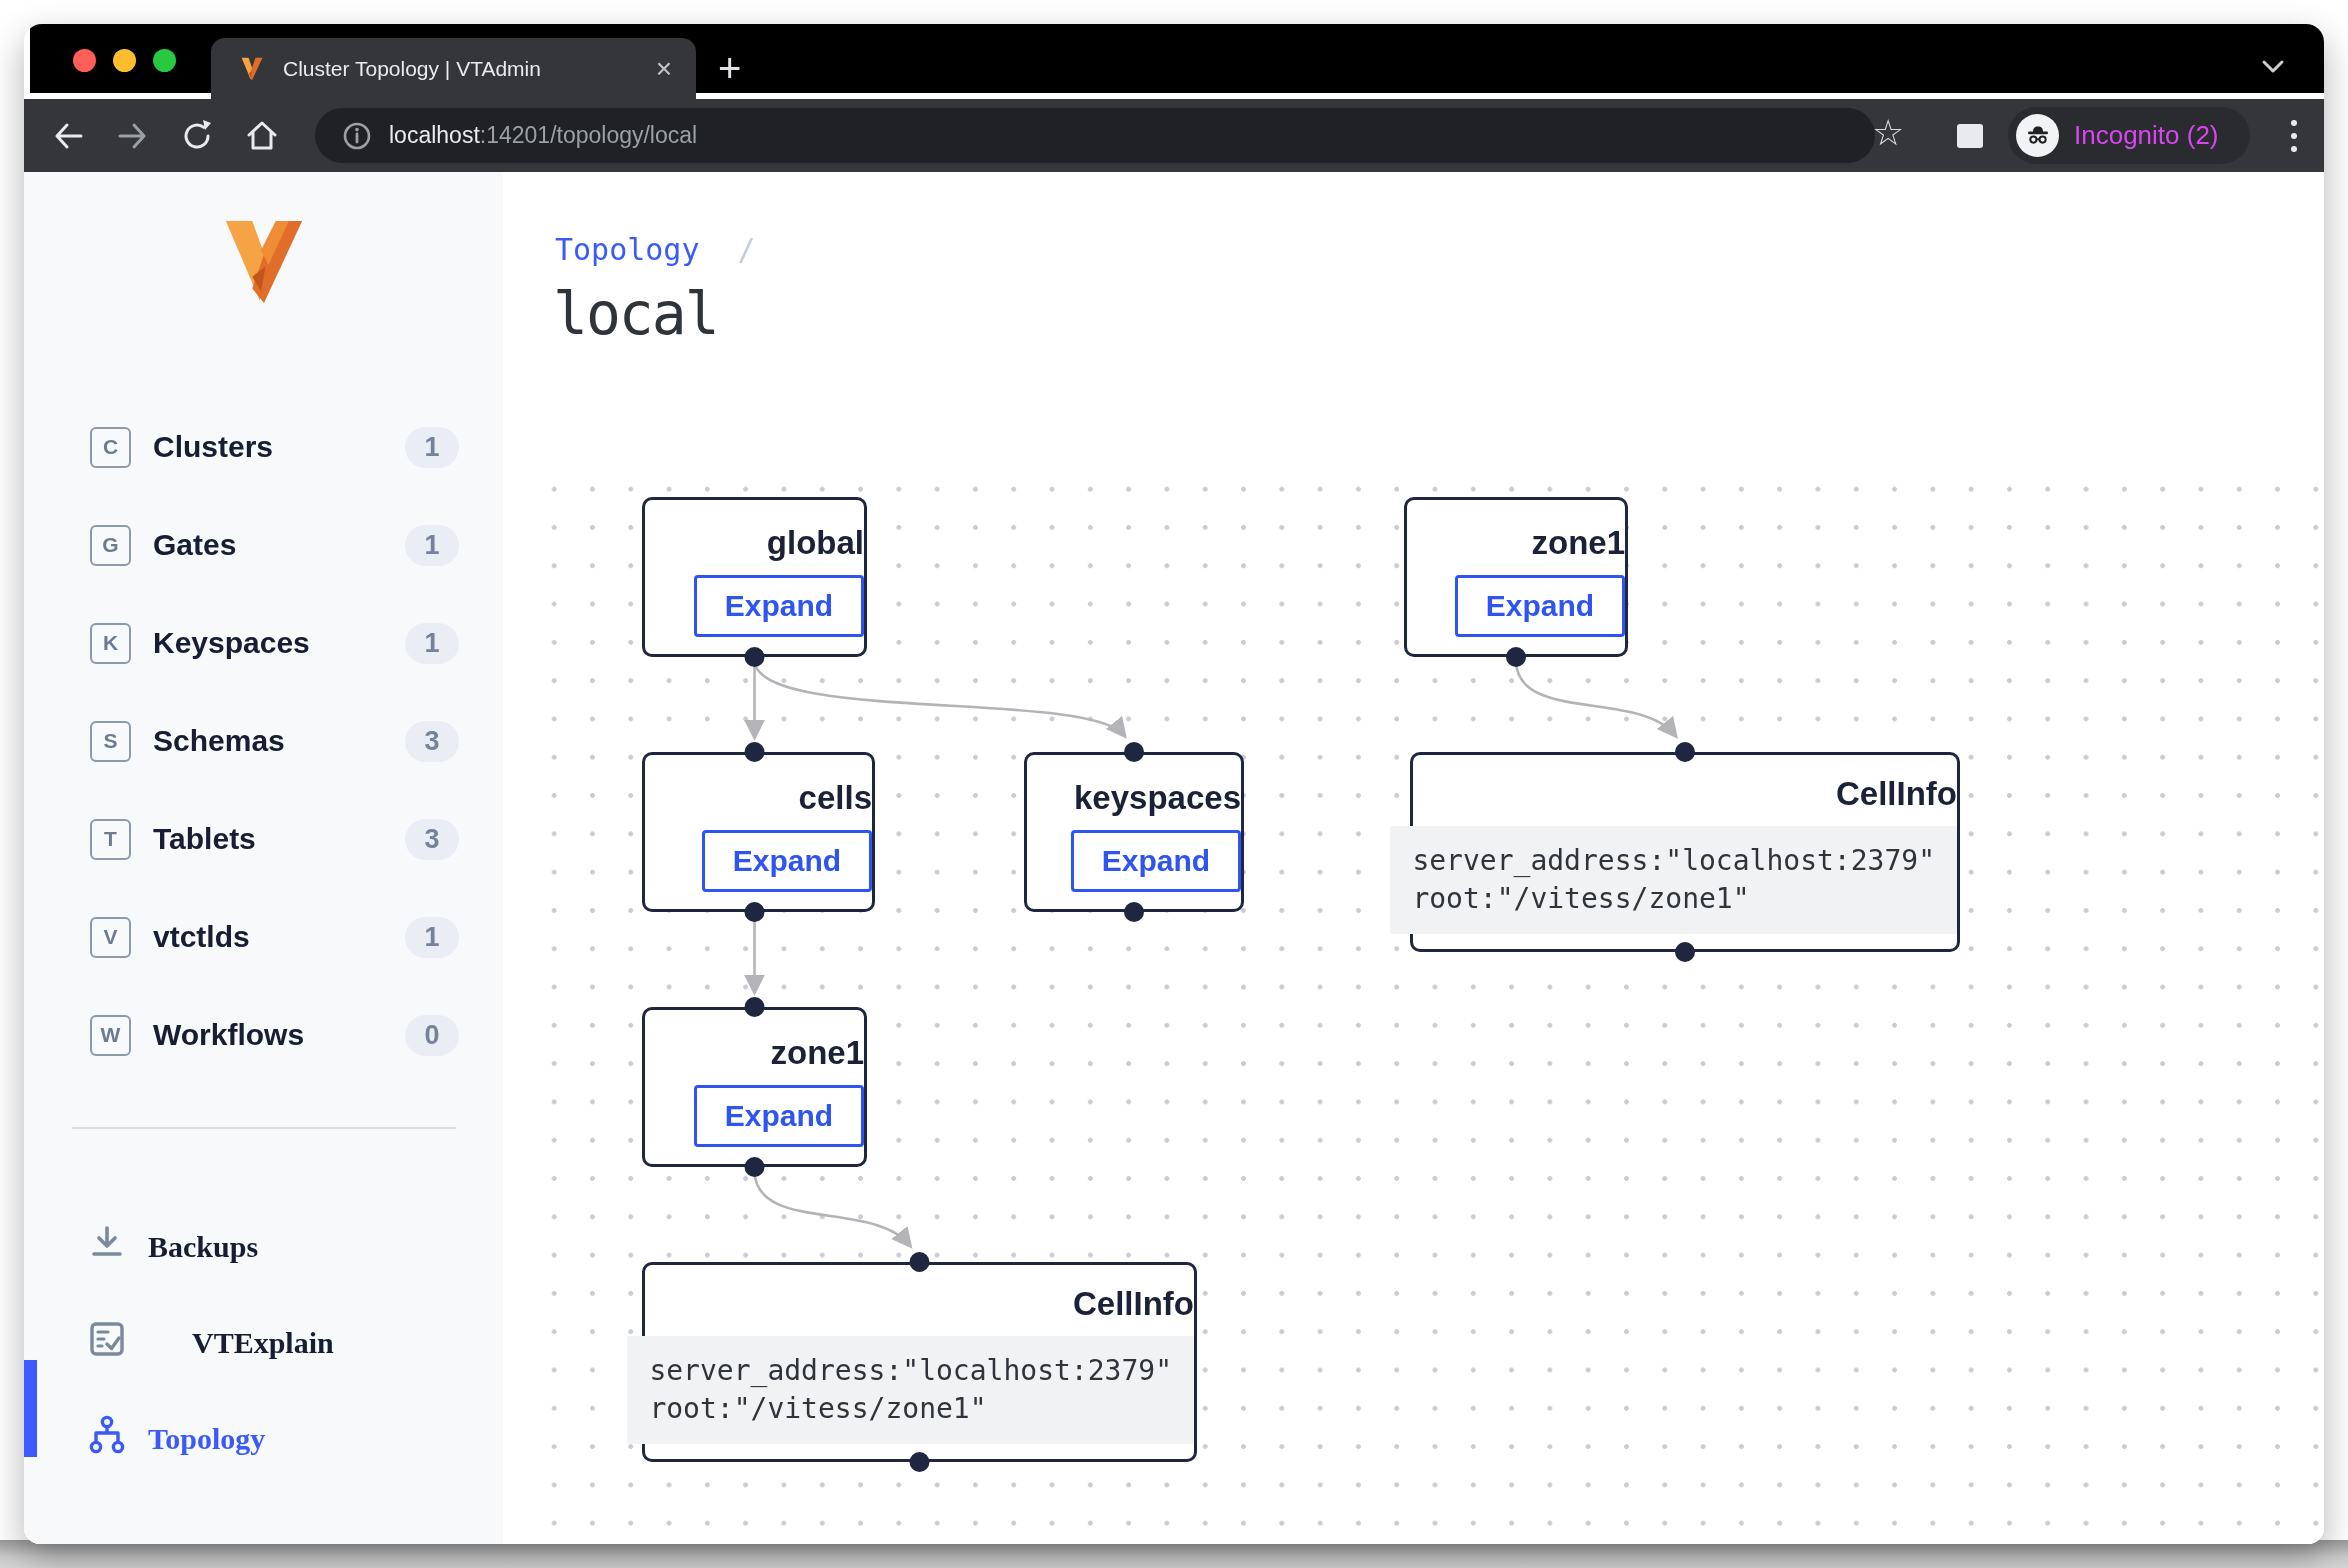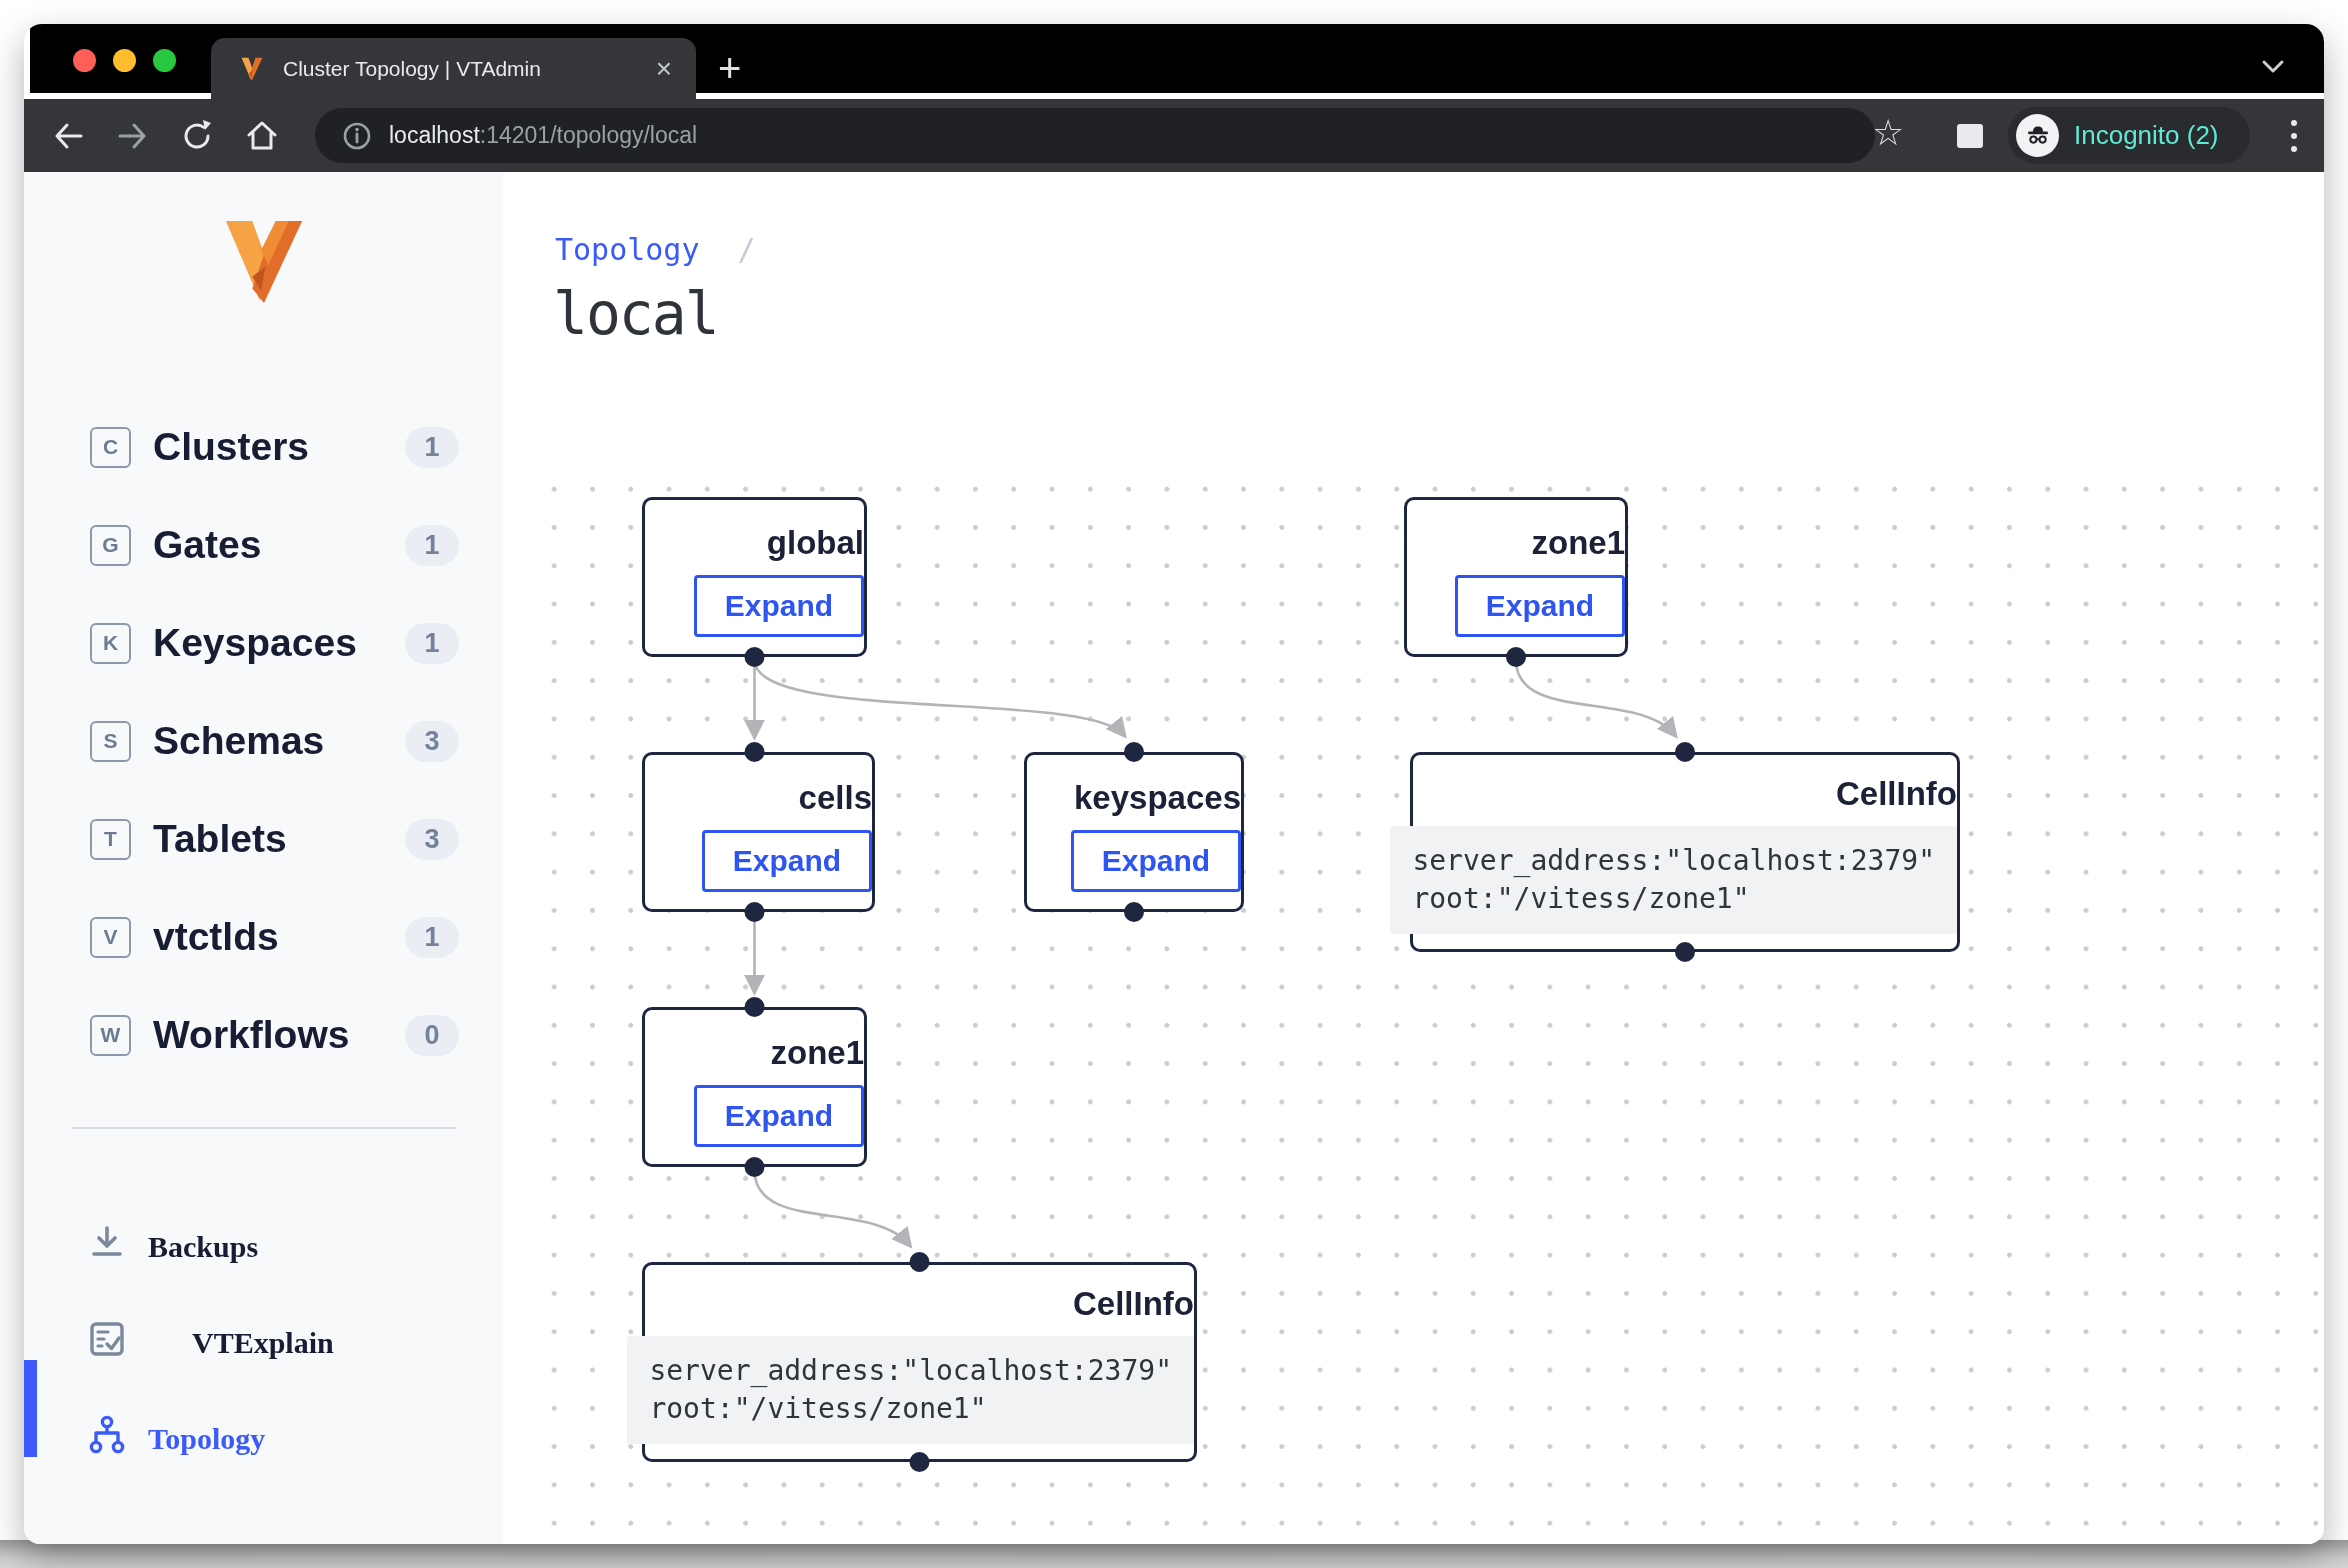--- a/index.html
+++ b/index.html
@@ -29,32 +29,32 @@
   .url-info{margin-left:26px;width:32px;height:32px;flex:0 0 auto;}
   .url-text{margin-left:16px;font-size:23px;color:#9aa0a6;white-space:nowrap;}
   .url-text .host{color:#e8eaed;}
   .star{position:absolute;left:1848px;top:13px;font-size:36px;color:#dadde2;
         font-family:"DejaVu Sans",sans-serif;}
   .panel-icon{position:absolute;left:1928px;top:19px;}
   .incog{position:absolute;left:1984px;top:8px;width:242px;height:57px;border-radius:29px;
          background:#2a2b2f;display:flex;align-items:center;}
   .incog-circle{margin-left:8px;width:43px;height:43px;border-radius:50%;background:#f1f3f4;
                 display:flex;align-items:center;justify-content:center;}
-  .incog-label{margin-left:15px;color:#5eead4;font-size:26px;}
+  .incog-label{margin-left:15px;color:#d946ef;font-size:26px;}
   .menu-dots{position:absolute;left:2250px;top:15px;}
   
   .content{position:absolute;left:0;top:148px;right:0;bottom:0;background:#fff;}
   .sidebar{position:absolute;left:0;top:0;width:479px;bottom:0;background:#f8f9fb;
            border-right:1px solid #e4e7ec;}
   .logo{position:absolute;left:196px;top:44px;width:88px;height:92px;}
   .side-item{position:absolute;left:0;right:0;height:98px;display:flex;align-items:center;cursor:pointer;}
   .letter-box{margin-left:66px;width:37px;height:37px;border:2.5px solid #8b99ab;border-radius:6px;
               display:flex;align-items:center;justify-content:center;
               font-size:21px;font-weight:700;color:#6b7b92;flex:0 0 auto;}
-  .side-label{margin-left:22px;font-size:39px;font-weight:700;color:#171d33;}
+  .side-label{margin-left:22px;font-size:30px;font-weight:700;color:#171d33;}
   .count-pill{position:absolute;right:44px;width:54px;height:41px;border-radius:21px;background:#eaedf3;
               color:#74829b;font-size:27px;font-weight:700;display:flex;align-items:center;justify-content:center;}
   .divider{position:absolute;left:48px;right:47px;top:955px;height:0;border-top:2px solid #d9dde3;}
   .tool-item{position:absolute;left:0;right:0;height:96px;display:flex;align-items:flex-end;cursor:pointer;font-family:Liberation Serif, serif;}
   .tool-icon{margin-left:62px;width:42px;height:42px;flex:0 0 auto;color:#7b899c;}
   .tool-label{margin-left:20px;font-size:30px;font-weight:700;color:#171d33;}
   .tool-item.active .tool-label,.tool-item.active .tool-icon{color:#3b5af8;}
   .active-bar{position:absolute;left:0;top:1188px;width:13px;height:97px;background:#3d5afe;}
   
   .main{position:absolute;left:479px;top:0;right:0;bottom:0;background:#fff;}

